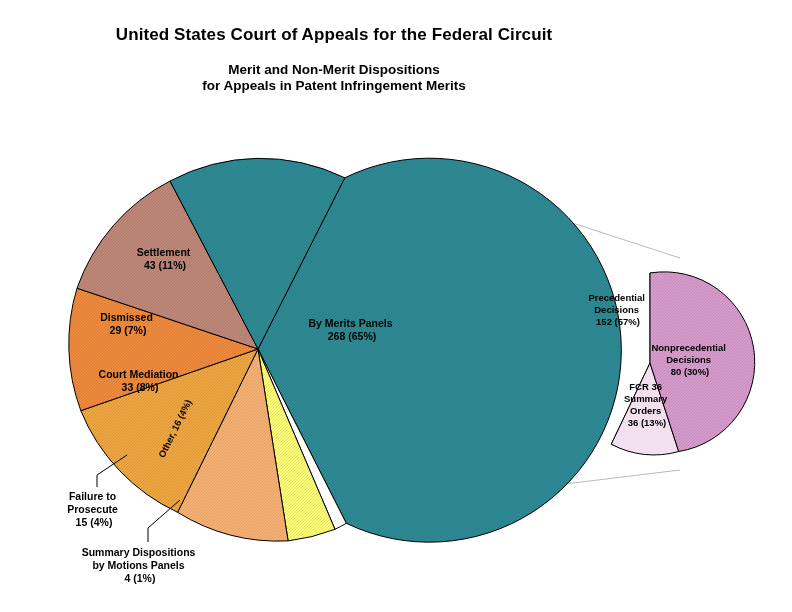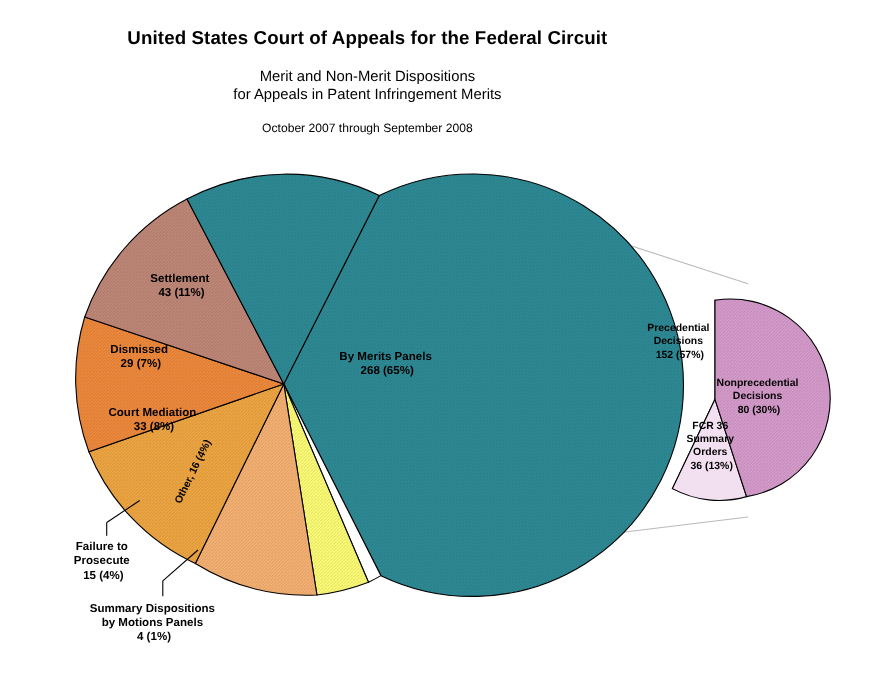--- a/index.html
+++ b/index.html
@@ -23,21 +23,21 @@
     text-align: center;
   }
   .main-title {
     font-size: 17px;
     font-weight: bold;
     margin-top: 25px;
     letter-spacing: 0.1px;
   }
   .subtitle {
     font-size: 13.5px;
-    font-weight: normal;
+    font-weight: bold;
     margin-top: 17px;
     line-height: 16px;
   }
   .daterange {
     font-size: 11px;
     margin-top: 17px;
   }
   .chart-area {
     position: absolute;
     top: 0;
@@ -86,21 +86,20 @@
 </style>
 </head>
 <body>
 
 <div class="title-block">
   <div class="main-title">United States Court of Appeals for the Federal Circuit</div>
   <div class="subtitle">
     <div>Merit and Non-Merit Dispositions</div>
     <div>for Appeals in Patent Infringement Merits</div>
   </div>
-  <div class="daterange">October 2007 through September 2008</div>
 </div>
 
 <div class="chart-area">
 <svg width="792" height="612" viewBox="0 0 792 612" xmlns="http://www.w3.org/2000/svg">
   <defs>
     <pattern id="hatch" patternUnits="userSpaceOnUse" width="3" height="3">
       <rect width="3" height="3" fill="none"></rect>
       <path d="M0,3 l3,-3" stroke="rgba(0,0,0,0.10)" stroke-width="1"></path>
     </pattern>
   </defs>

